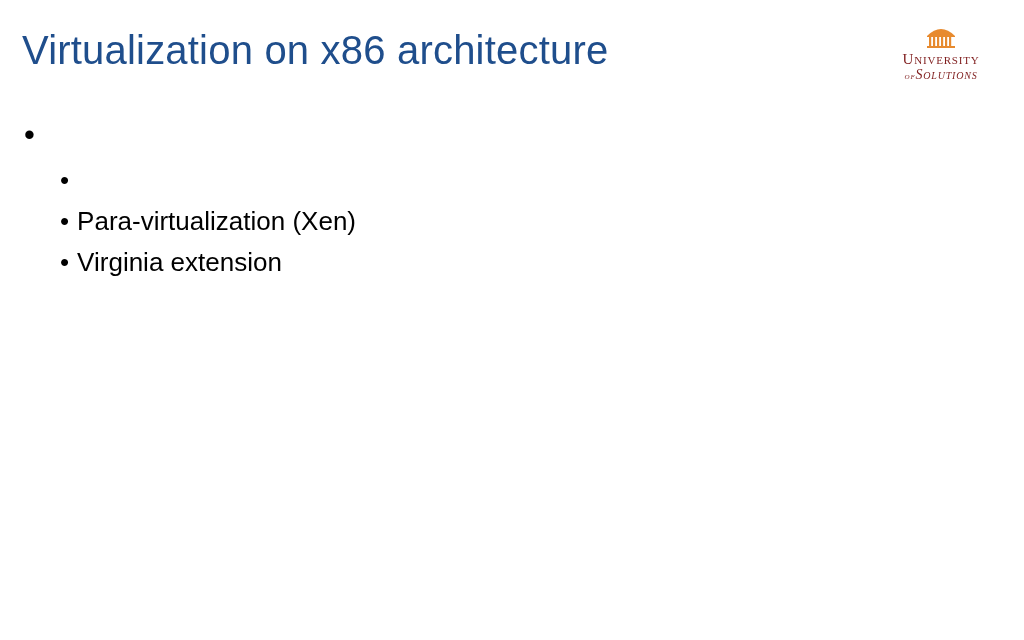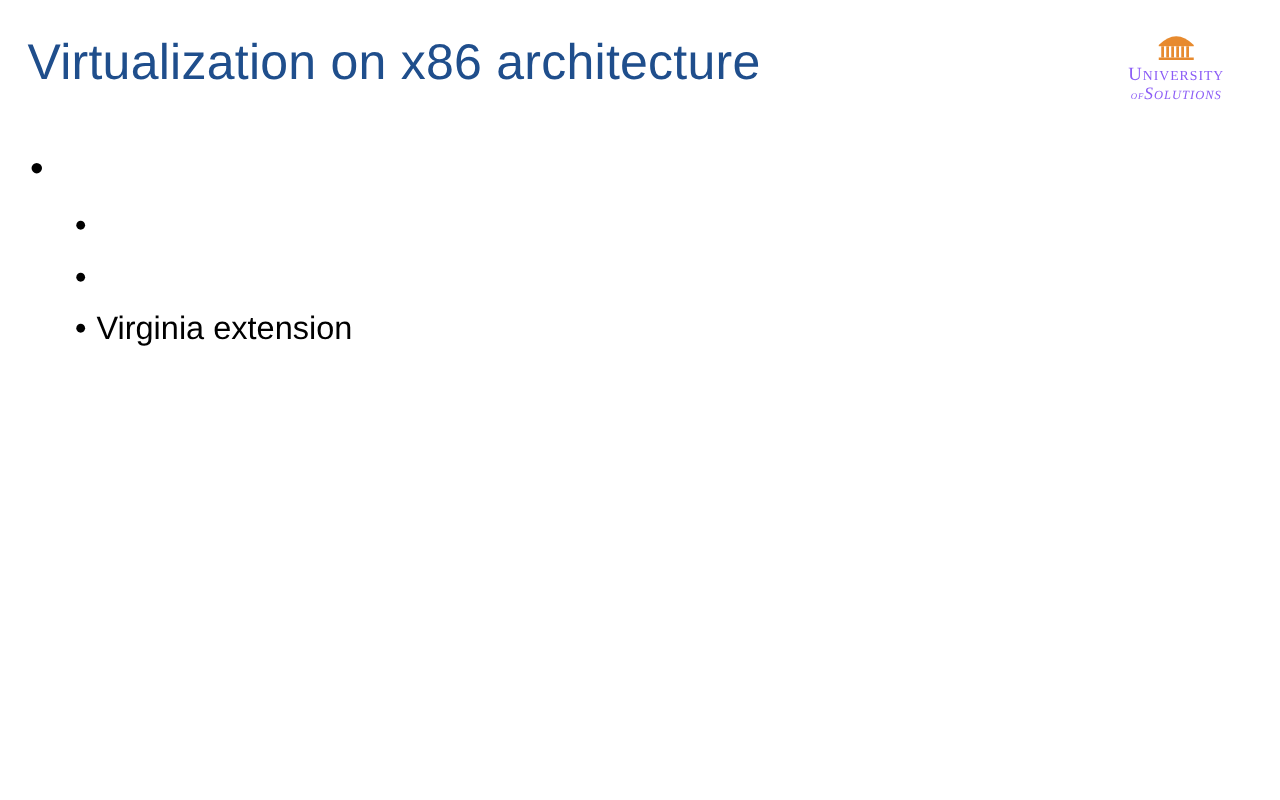--- a/index.html
+++ b/index.html
@@ -31,21 +31,21 @@
     }
     .logo {
       position: absolute;
       top: 26px;
       right: 28px;
       width: 110px;
       text-align: center;
     }
     .logo-text {
       font-family: Georgia, "Times New Roman", serif;
-      color: #8b5cf6;
+      color: #7f1d1d;
       font-size: 15px;
       letter-spacing: 0.5px;
       line-height: 1.05;
     }
     .logo-text .line1 { font-variant: small-caps; letter-spacing: 0.8px; }
     .logo-text .line2 { font-variant: small-caps; font-style: italic; font-size: 14px; letter-spacing: 0.8px; }
     .logo-text .of { font-size: 10px; text-transform: lowercase; }
     .content {
       margin-top: 44px;
       padding-left: 2px;
@@ -96,19 +96,20 @@
 
   <div class="content">
     <div class="bullet-l1">
       <span class="dot">•</span>
     </div>
     <div class="bullet-l2">
       <span class="dot">•</span>
     </div>
     <div class="bullet-l2">
       <span class="dot">•</span>
+      <span>Para-virtualization (Xen)</span>
     </div>
     <div class="bullet-l2">
       <span class="dot">•</span>
       <span>Virginia extension</span>
     </div>
   </div>
 </div>
 
 </body></html>

